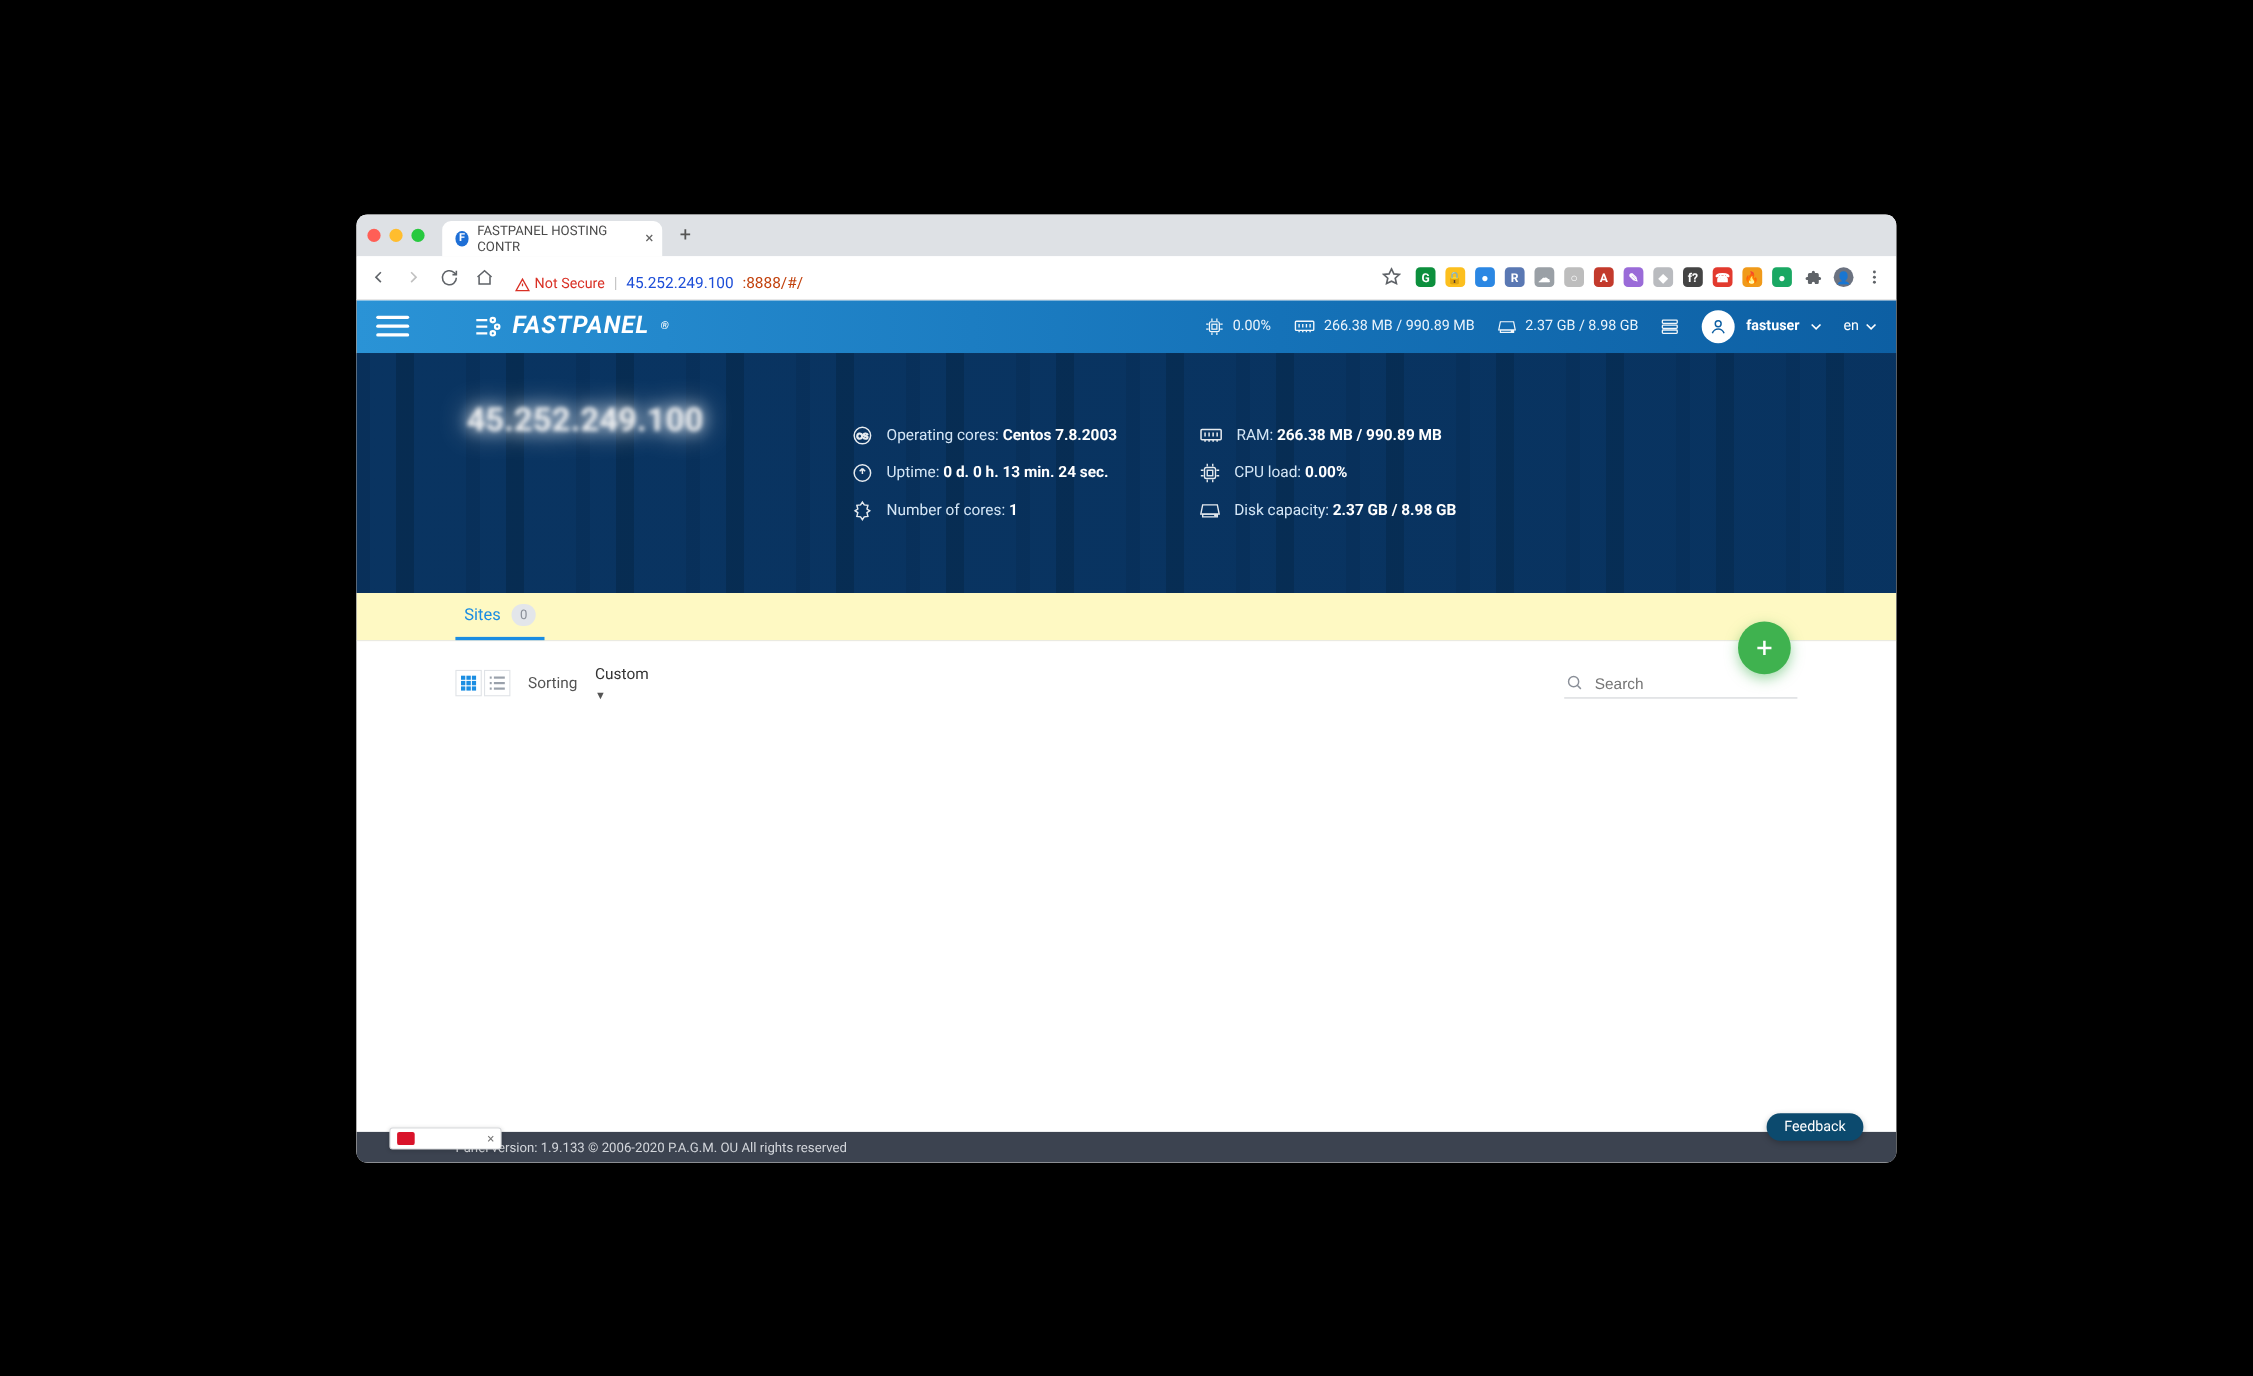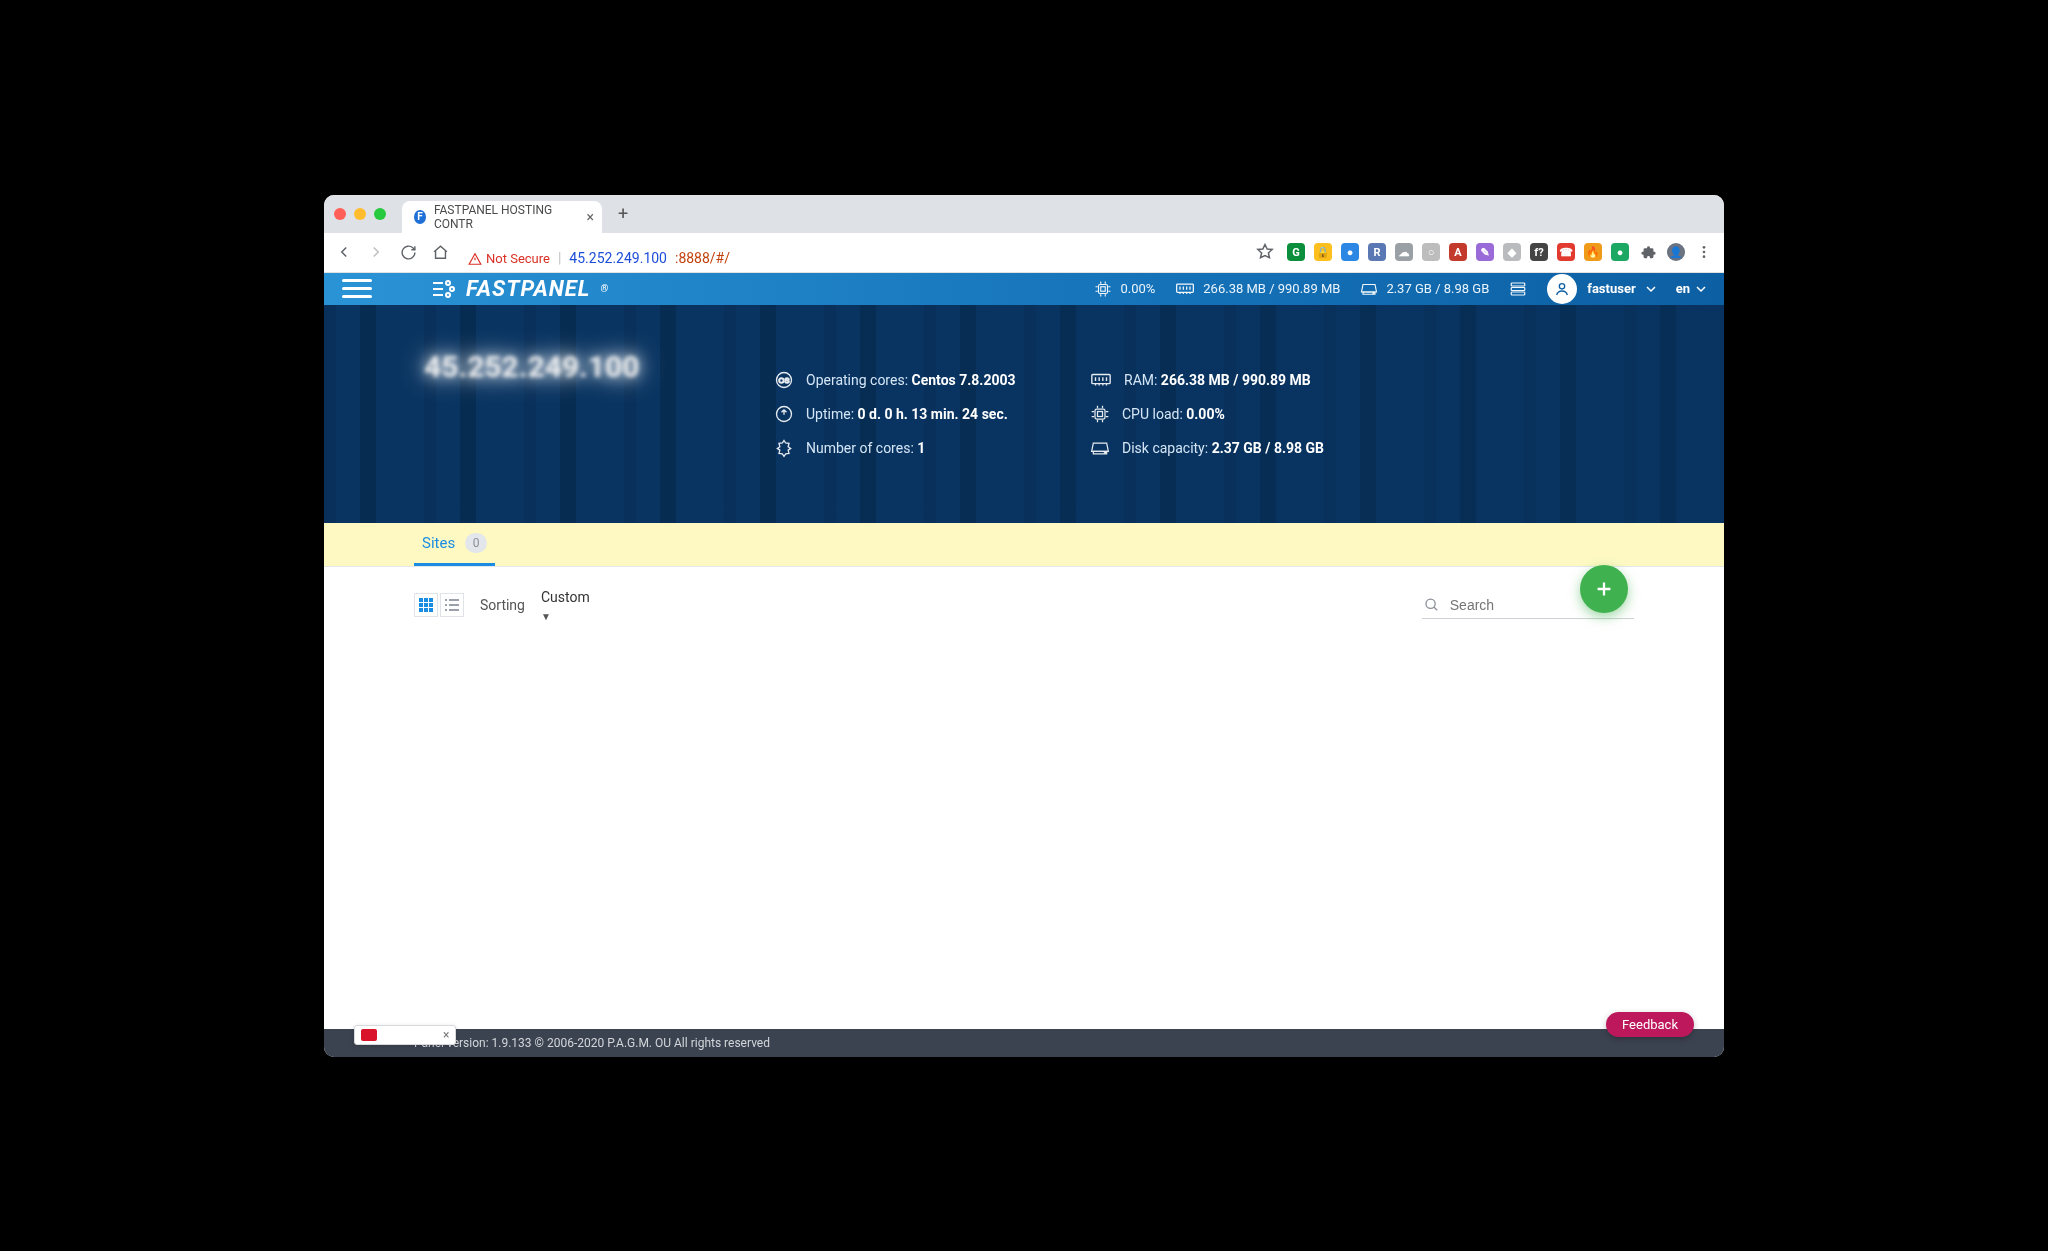--- a/index.html
+++ b/index.html
@@ -94,21 +94,21 @@
   .page {
     flex:1;
     display:flex;
     flex-direction:column;
     overflow:hidden;
     position:relative;
   }
 
   
   .fp-topbar {
-    height:32px;
+    height:48px;
     background: linear-gradient(90deg, #2a93d6 0%, #1572b8 60%, #0d5fa3 100%);
     color:#fff;
     display:flex;
     align-items:center;
     padding:0 18px;
     gap:20px;
     font-size:13px;
   }
   .hamburger { width:30px;height:30px;display:flex;flex-direction:column;justify-content:center;gap:5px;cursor:pointer; }
   .hamburger span{ display:block;height:3px;background:#fff;border-radius:2px; }
@@ -119,21 +119,21 @@
 
   .fp-topbar .spacer { flex:1; }
   .fp-stat { display:flex;align-items:center;gap:8px;color:#eaf4fc; white-space:nowrap;}
   .fp-stat svg { opacity:0.95; }
   .user-pill {
     display:flex;align-items:center;gap:10px;color:#fff;cursor:pointer;font-weight:bold;
   }
   .user-pill .avatar {
     width:30px;height:30px;border-radius:50%;background:#fff;display:flex;align-items:center;justify-content:center;color:#0d5fa3;
   }
-  .lang-pill{display:flex;align-items:center;gap:6px;color:#fff;cursor:pointer;font-weight:bold;}
+  .lang-pill{display:flex;align-items:center;gap:6px;color:#fff;cursor:pointer;}
 
   
   .hero {
     height:218px;
     background:
       linear-gradient(90deg, rgba(6,50,95,0.5), rgba(6,50,95,0.65)),
       repeating-linear-gradient(90deg, #0b2e55 0 12px, #0d3663 12px 36px, #082644 36px 52px, #0d3663 52px 100px),
       linear-gradient(180deg, #0f3f72, #082645);
     color:#fff;
     position:relative;
@@ -210,21 +210,21 @@
 
   
   .fp-footer{
     height:28px;background:#3c4350;color:#d3d6db;font-size:12px;
     display:flex;align-items:center;padding:0 90px;
   }
 
   
   .feedback-pill{
     position:absolute;right:30px;bottom:20px;
-    background:#be185d;color:#fff;border-radius:14px;
+    background:#0c4a6e;color:#fff;border-radius:14px;
     padding:5px 16px;font-size:13px;cursor:pointer;
     box-shadow:0 2px 6px rgba(0,0,0,0.25);
   }
 
   
   .bl-overlay{
     position:absolute;left:30px;bottom:12px;
     background:#fff;border:1px solid #d7d9dc;border-radius:3px;
     display:flex;align-items:center;gap:8px;
     padding:2px 6px;font-size:12px;color:#444;

